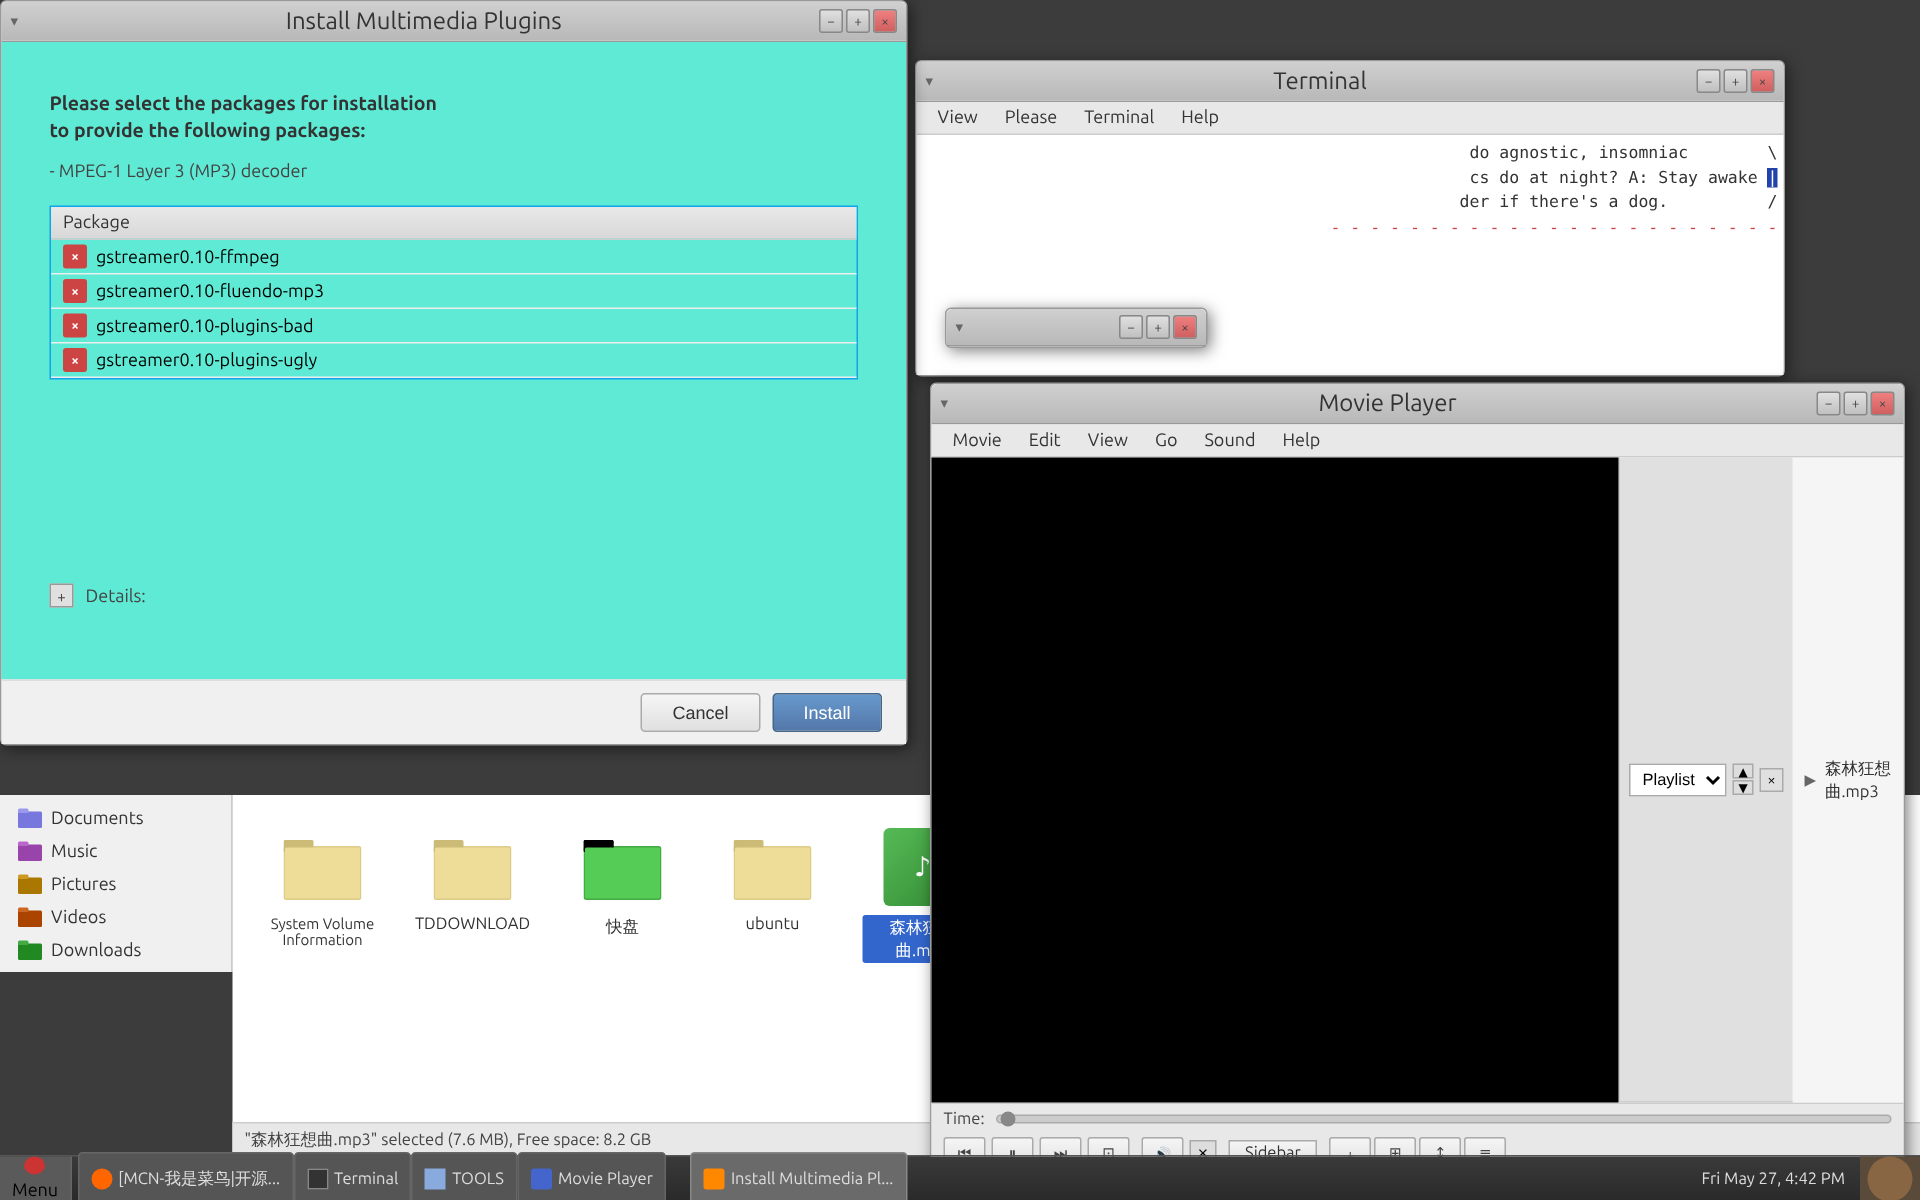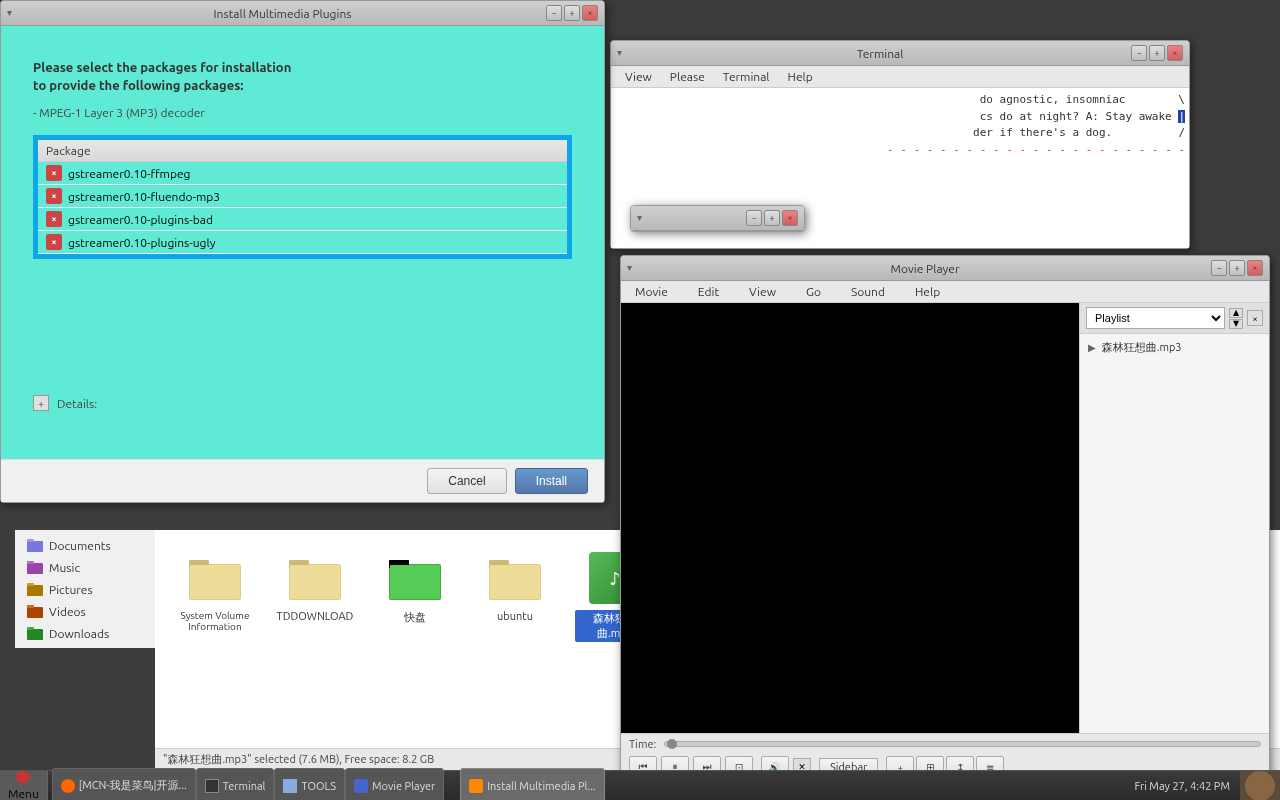--- a/index.html
+++ b/index.html
@@ -89,21 +89,21 @@
       padding: 4px 6px;
       background: linear-gradient(to bottom, #d0d0d0, #b8b8b8);
       border-bottom: 1px solid #999;
       border-radius: 4px 4px 0 0;
       min-height: 24px;
     }
 
     .window-title {
       flex: 1;
       text-align: center;
-      font-size: 12px;
+      font-size: 16px;
       color: #333;
       font-weight: normal;
     }
 
     .window-controls {
       display: flex;
       gap: 2px;
       margin-left: auto;
     }
 
@@ -155,21 +155,21 @@
       line-height: 1.4;
     }
 
     .dialog-plugin-list {
       color: #444;
       font-size: 12px;
       margin-bottom: 16px;
     }
 
     .package-table {
-      border: 5px solid #0ea5e9;
+      border: 1px solid #0ea5e9;
       width: 100%;
       margin-bottom: 16px;
     }
 
     .package-header {
       background: linear-gradient(to bottom, #e8e8e8, #d8d8d8);
       padding: 4px 8px;
       border-bottom: 1px solid #ccc;
       font-size: 12px;
       color: #333;
@@ -285,21 +285,21 @@
     
     .movie-player {
       top: 255px;
       left: 620px;
       width: 650px;
       z-index: 200;
     }
 
     .movie-menubar {
       display: flex;
-      gap: 14px;
+      gap: 2px;
       padding: 2px 6px;
       background: #e8e8e8;
       border-bottom: 1px solid #ccc;
     }
 
     .movie-menu-item {
       padding: 2px 8px;
       cursor: pointer;
       color: #333;
       font-size: 12px;
@@ -315,21 +315,20 @@
       flex: 1;
       background: black;
       position: relative;
     }
 
     .sidebar-panel {
       width: 190px;
       background: #f5f5f5;
       border-left: 1px solid #ccc;
       display: flex;
-      flex-direction: column;
     }
 
     .sidebar-header {
       display: flex;
       align-items: center;
       padding: 4px 6px;
       background: #e0e0e0;
       border-bottom: 1px solid #ccc;
       gap: 4px;
     }
@@ -449,21 +448,21 @@
       background: #e0e0e0;
       border-top: 1px solid #ccc;
       font-size: 11px;
       color: #555;
       gap: 8px;
     }
 
     
     .file-sidebar {
       position: absolute;
-      left: 15px;
+      left: 0;
       top: 530px;
       width: 155px;
       background: #f0f0f0;
       border-right: 1px solid #ccc;
       padding: 4px 0;
       z-index: 50;
     }
 
     .sidebar-nav-item {
       display: flex;

